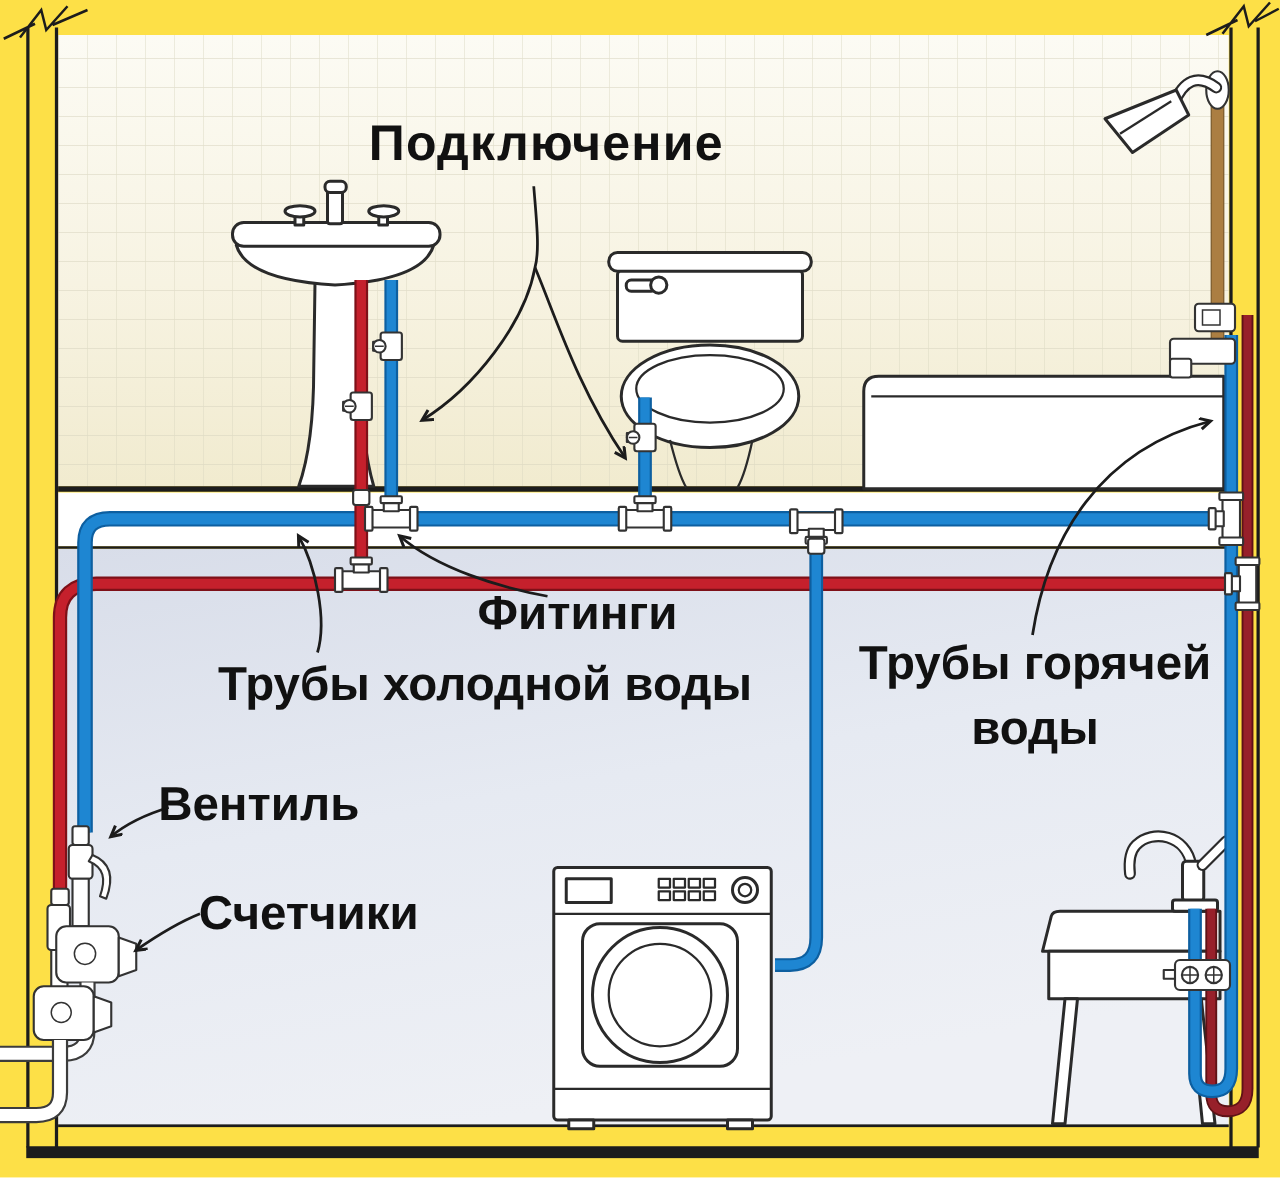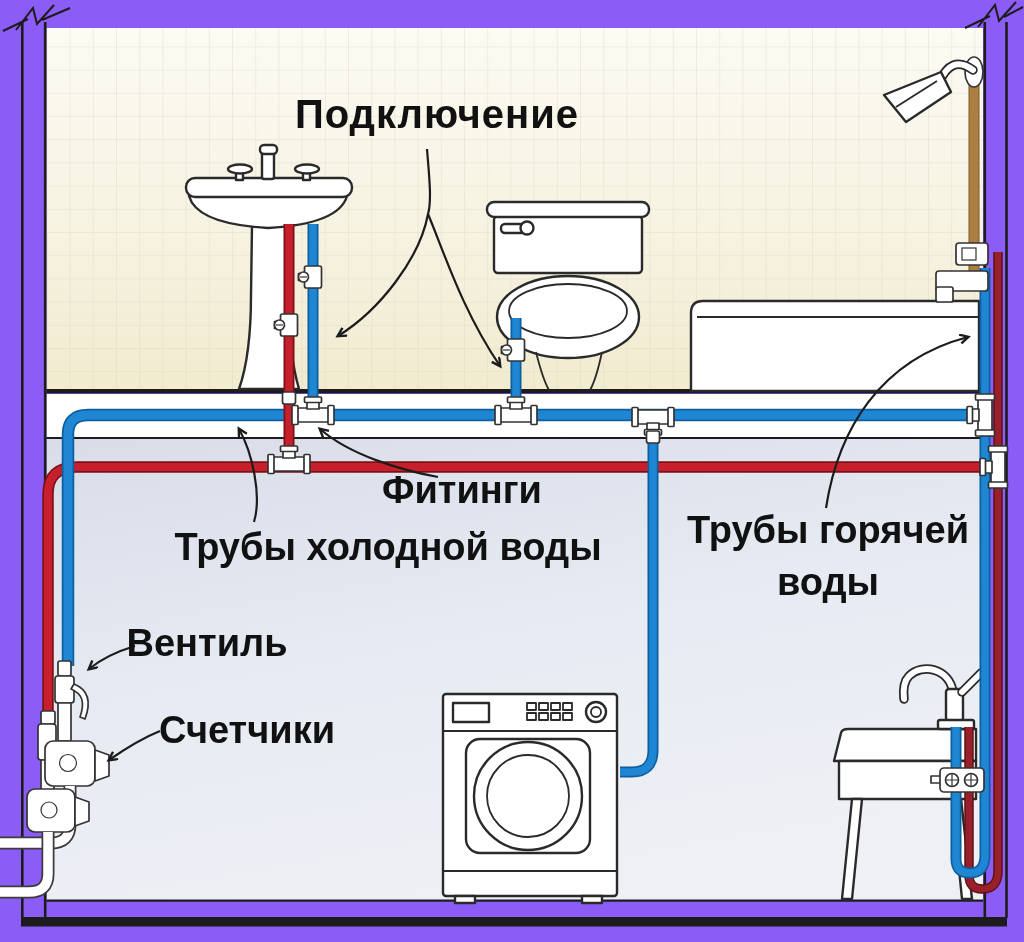--- a/index.html
+++ b/index.html
@@ -1,16 +1,16 @@
 <!DOCTYPE html>
 <html style="--cold-pipe: #1e86d2; --cold-pipe-dark: #0d5fa0; --hot-pipe: #c5202c; --hot-pipe-dark: #7e1018; --hot-riser: #97202a; --hot-riser-dark: #5f1216; --shower-pipe: #ab7e42; --shower-pipe-dark: #7c5a2b; --tile-wall-top: #fcfbf4; --tile-wall-bottom: #f1ebcf; --tile-grid-line: #d9d5bf; --basement-top: #d8dde9; --basement-bottom: #eef0f5; --outline: #1c1c1c; --fixture-outline: #2a2a2a; --label-text: #111111;"><head>
 <meta charset="utf-8">
 <style>
   html,body{margin:0;padding:0;background:#fff;}
-  #stage{position:relative;width:1024px;height:942px;background:#8b5cf6;overflow:hidden;}
+  #stage{position:relative;width:1024px;height:942px;background:#fde047;overflow:hidden;}
   svg{position:absolute;left:0;top:0;}
   .fx{fill:#fff;stroke:var(--fixture-outline,#2a2a2a);stroke-width:2.4;stroke-linejoin:round;}
   .fxl{fill:none;stroke:var(--fixture-outline,#2a2a2a);stroke-width:1.8;stroke-linejoin:round;}
   .hw{fill:#fff;stroke:#333;stroke-width:1.7;stroke-linejoin:round;}
   .hwt{fill:none;stroke:#333;stroke-width:1.2;}
   .wall{stroke:var(--outline,#1c1c1c);stroke-width:2.6;fill:none;}
   .brk{stroke:var(--outline,#1c1c1c);stroke-width:2;fill:none;}
   .slab{fill:var(--outline,#1c1c1c);}
   .po-cold{stroke:var(--cold-pipe-dark,#0d5fa0);stroke-width:12.5;fill:none;}
   .pc-cold{stroke:var(--cold-pipe,#1e86d2);stroke-width:9;fill:none;}

